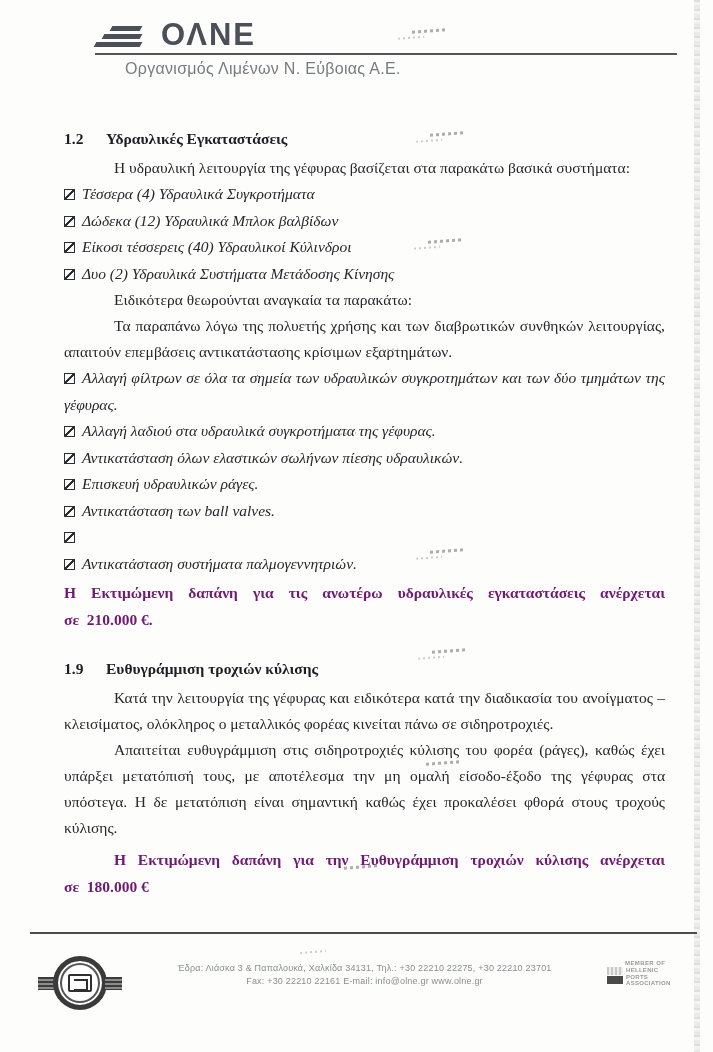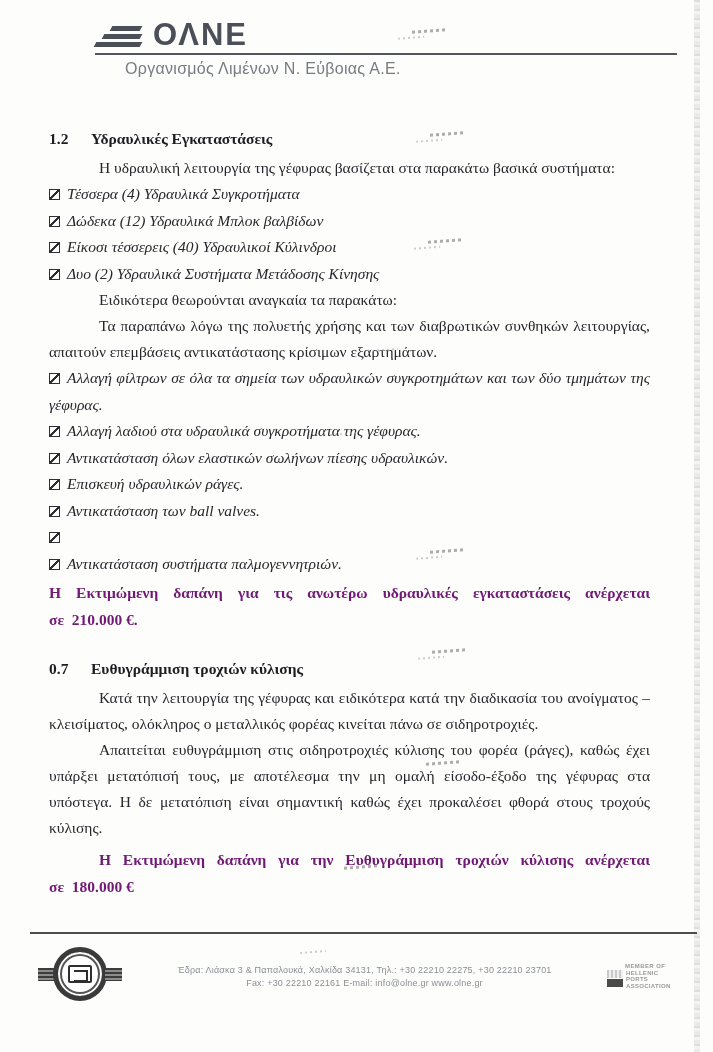--- a/index.html
+++ b/index.html
@@ -19,39 +19,39 @@
   }
   
   .art{position:absolute;opacity:.55;transform:rotate(-4deg);}
   .art .a1{display:block;width:34px;height:3px;margin-left:14px;
     background:repeating-linear-gradient(90deg,#6d6d6d 0 3px,transparent 3px 6px);}
   .art .a2{display:block;width:26px;height:2px;margin-top:3px;
     background:repeating-linear-gradient(90deg,#a5a5a5 0 2px,transparent 2px 5px);}
 
   
   header{padding:18px 0 0 95px;}
-  .logo-row{display:flex;align-items:flex-end;gap:12px;height:32px;}
+  .logo-row{display:flex;align-items:flex-end;gap:20px;height:32px;}
   .logo-bars{display:flex;flex-direction:column;align-items:flex-end;gap:3px;padding-bottom:3px;}
   .logo-bars i{display:block;height:5px;background:#4b5058;transform:skewX(-28deg);}
   .logo-bars i:nth-child(1){width:30px;}
   .logo-bars i:nth-child(2){width:38px;}
   .logo-bars i:nth-child(3){width:46px;}
   .logo-text{
     font-family:"Liberation Sans", sans-serif;
     font-weight:bold;font-size:31px;line-height:30px;letter-spacing:2px;color:#4b5058;
   }
   .header-rule{margin:3px 18px 0 0;width:582px;height:2px;background:#53575d;}
   .org-name{
     margin:5px 0 0 30px;
     font-family:"Liberation Sans", sans-serif;
     font-size:16px;color:#767b82;letter-spacing:.3px;
   }
 
   
-  main{margin:52px 56px 0 49px;width:601px;}
+  main{margin:52px 56px 0 64px;width:601px;}
   h2.sec{margin:0 0 7px 0;font-size:15.5px;font-weight:bold;color:#1d1d23;display:flex;}
   h2.sec .num{width:42px;flex:none;}
   h2.sec.sec13{margin-top:27px;}
   p{margin:0;font-size:15.5px;line-height:26px;text-align:justify;}
   p.indent{text-indent:50px;}
   .blist{margin:0;}
   .bitem{font-size:15.5px;line-height:26.5px;text-align:justify;font-style:italic;}
   .bx{
     display:inline-block;width:9px;height:9px;margin-right:7px;
     border:1.5px solid #2e2e35;vertical-align:-1px;
@@ -59,21 +59,21 @@
   }
   .est{margin-top:2px;font-weight:bold;color:#701a75;}
   .est span{display:block;font-size:15.5px;line-height:27px;}
   .est.est2{margin-top:5px;}
   .est.est2 span:first-child{padding-left:50px;}
   .est span:first-child{text-align:justify;text-align-last:justify;}
 
   
   footer{position:absolute;left:0;top:932px;width:713px;}
   .footer-rule{margin-left:30px;width:667px;height:2px;background:#4d4d4d;}
-  .footer-row{display:flex;align-items:center;padding:11px 22px 0 38px;}
+  .footer-row{display:flex;align-items:flex-start;padding:20px 22px 0 38px;}
   .seal{display:flex;align-items:center;margin-top:2px;flex:none;}
   .seal-bar{display:block;width:17px;height:13px;flex:none;
     background:repeating-linear-gradient(180deg,#3c3c3c 0 2px,#8d8d8d 2px 4px);}
   .seal-circle{
     width:44px;height:44px;flex:none;border-radius:50%;
     border:5px solid #3a3a3a;box-shadow:inset 0 0 0 2px #fff, inset 0 0 0 4px #555;
     display:flex;align-items:center;justify-content:center;background:#fff;margin:0 -2px;
   }
   .seal-mono{display:block;width:20px;height:14px;border:2.5px solid #2f2f2f;border-radius:2px;
     position:relative;}
@@ -175,21 +175,21 @@
       <div class="bitem"><span class="bx"></span></div>
       <div class="bitem"><span class="bx"></span><span>Αντικατάσταση συστήματα παλμογεννητριών.</span></div>
     </div>
 
     <div class="est">
       <span>Η Εκτιμώμενη δαπάνη για τις ανωτέρω υδραυλικές εγκαταστάσεις ανέρχεται</span>
       <span>σε&nbsp;&nbsp;210.000 €.</span>
     </div>
 
     <h2 class="sec sec13">
-      <span class="num">0.7</span>
+      <span class="num">1.9</span>
       <span>Ευθυγράμμιση τροχιών κύλισης</span>
     </h2>
 
     <p class="indent">Κατά την λειτουργία της γέφυρας και ειδικότερα κατά την διαδικασία του ανοίγματος – κλεισίματος, ολόκληρος ο μεταλλικός φορέας κινείται πάνω σε σιδηροτροχιές.</p>
     <p class="indent">Απαιτείται ευθυγράμμιση στις σιδηροτροχιές κύλισης του φορέα (ράγες), καθώς έχει υπάρξει μετατόπισή τους, με αποτέλεσμα την μη ομαλή είσοδο-έξοδο της γέφυρας στα υπόστεγα. Η δε μετατόπιση είναι σημαντική καθώς έχει προκαλέσει φθορά στους τροχούς κύλισης.</p>
 
     <div class="est est2">
       <span>Η Εκτιμώμενη δαπάνη για την Ευθυγράμμιση τροχιών κύλισης ανέρχεται</span>
       <span>σε&nbsp;&nbsp;180.000 €</span>
     </div>

